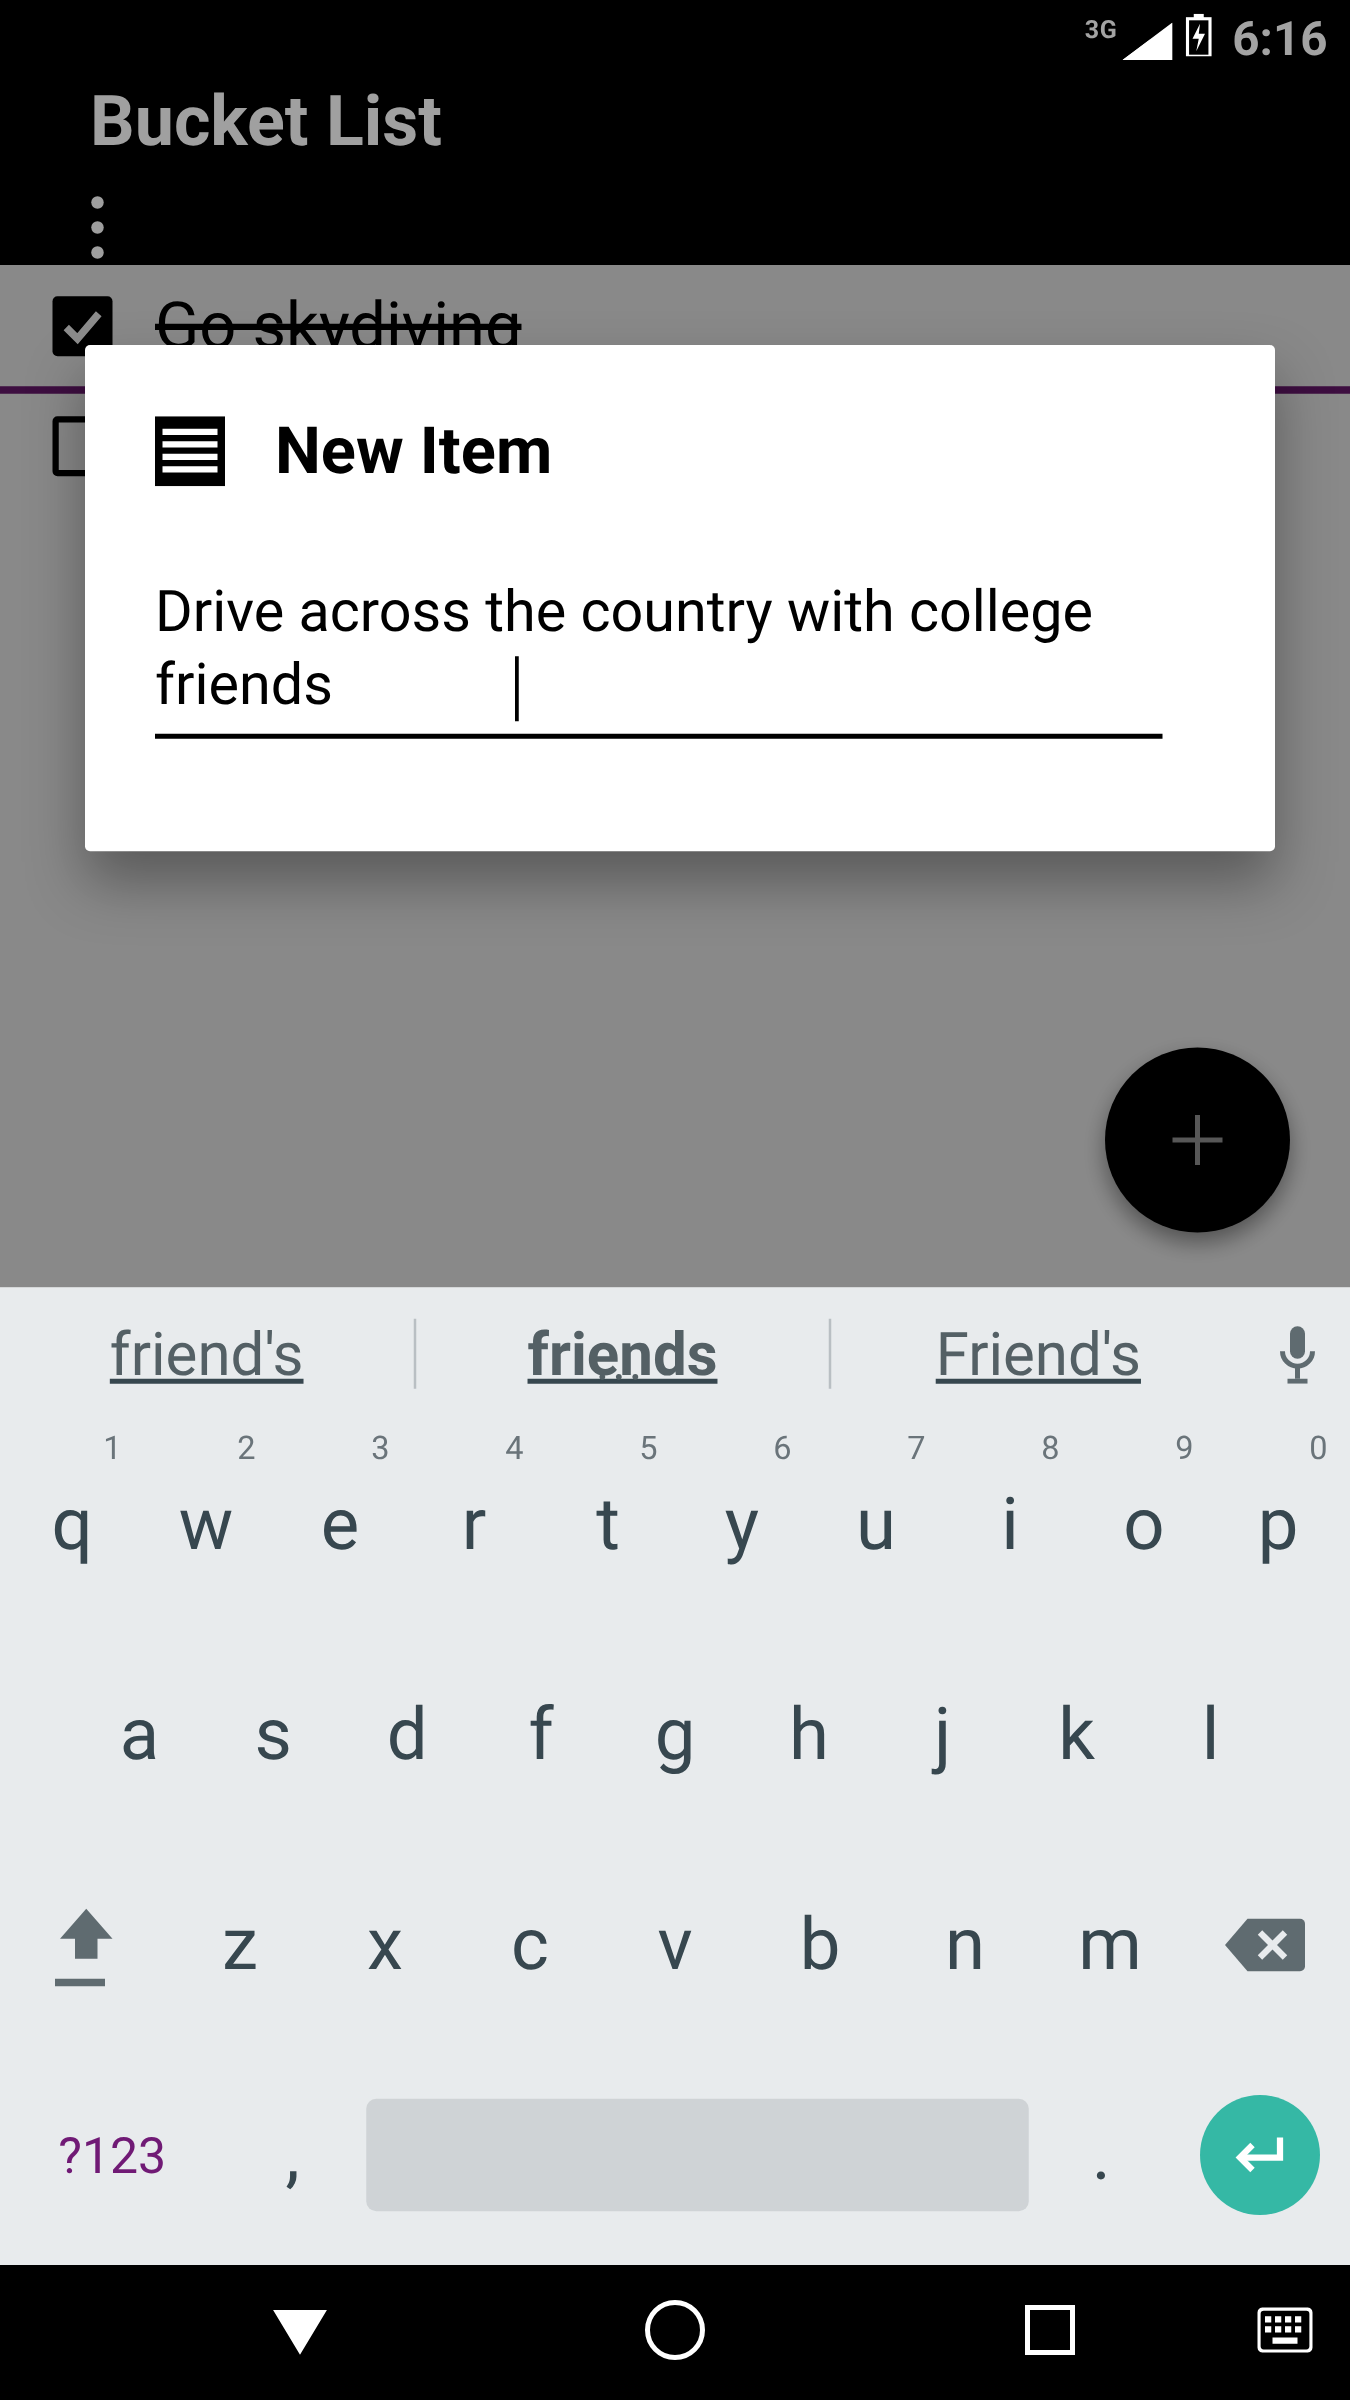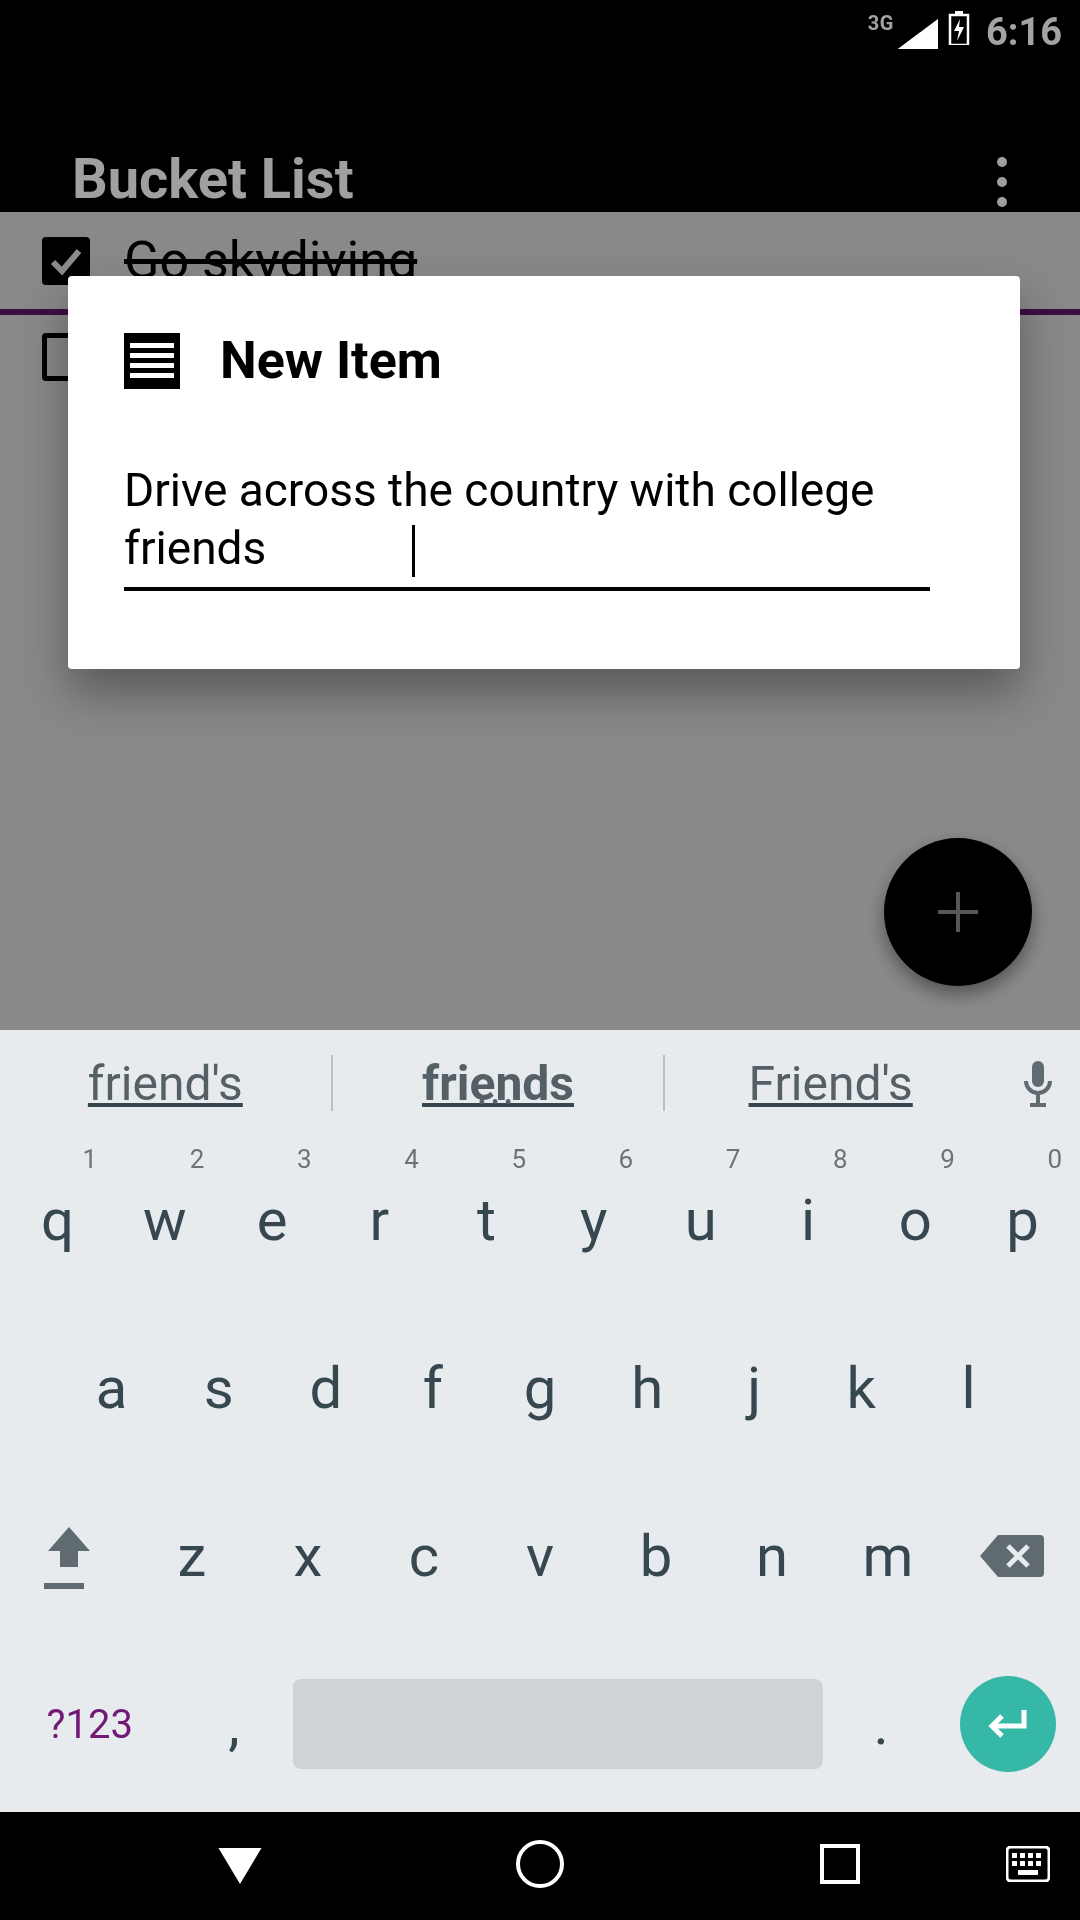--- a/index.html
+++ b/index.html
@@ -8,41 +8,41 @@
 
   
   .status-bar { position:absolute; top:0; left:0; right:0; height:64px; display:flex; align-items:center; justify-content:flex-end; padding:0 18px; color:#a3a3a3; font-size:34px; font-weight:500; gap:10px; }
   .status-bar .sig { position:relative; display:inline-block; width:40px; height:30px; }
   .status-bar .sig svg { width:40px; height:30px; }
   .status-bar .threeg { font-size:20px; font-weight:700; letter-spacing:0.5px; margin-right:-6px; margin-top:-18px; }
   .status-bar .batt svg { width:22px; height:34px; }
   .status-bar .time { font-size:38px; font-weight:700; margin-left:6px; }
 
   
-  .app-bar { position:absolute; top:64px; left:0; right:0; height:148px; display:flex; align-items:flex-end; justify-content:space-between; padding:0 72px 0 72px; }
+  .app-bar { position:absolute; top:64px; left:0; right:0; height:148px; display:flex; align-items:flex-start; justify-content:space-between; padding:0 72px 0 72px;flex-direction:column; }
   .app-bar .title { color:#a0a0a0; font-size:56px; font-weight:700; }
   .app-bar .more { color:#888; }
   .app-bar .more svg { width:12px; height:52px; fill:#9e9e9e; }
 
   
   .content { position:absolute; top:212px; left:0; right:0; bottom:0; background:#fafafa; }
   .scrim { position:absolute; top:212px; left:0; right:0; height:818px; background:rgba(0,0,0,0.45); }
 
   .list-row { display:flex; align-items:center; gap:34px; padding:18px 42px; border-bottom:6px solid #701a75; }
   .list-row .cb { width:48px; height:48px; border-radius:4px; background:#000; display:flex; align-items:center; justify-content:center; }
   .list-row .cb.unchecked { background:transparent; border:5px solid #000; }
   .list-row .cb svg { width:34px; height:34px; stroke:#fff; stroke-width:6; fill:none; }
   .list-row .item-text { font-size:52px; color:#000; text-decoration:line-through; }
 
   
   .fab { position:absolute; top:838px; right:48px; width:148px; height:148px; border-radius:50%; background:#000; display:flex; align-items:center; justify-content:center; box-shadow:0 8px 18px rgba(0,0,0,0.4); }
   .fab svg { width:52px; height:52px; stroke:#9e9e9e; stroke-width:4; }
 
   
-  .dialog { position:absolute; top:276px; left:68px; width:952px; background:#fff; border-radius:4px; box-shadow:0 24px 46px rgba(0,0,0,0.35); padding:54px 56px 16px 56px; }
+  .dialog { position:absolute; top:276px; left:68px; width:952px; background:#fff; border-radius:4px; box-shadow:0 24px 46px rgba(0,0,0,0.35); padding:54px 56px 28px 56px; }
   .dialog-head { display:flex; align-items:center; gap:40px; margin-bottom:70px; }
   .dialog-head .icon { width:56px; height:56px; }
   .dialog-head .icon svg { width:56px; height:56px; }
   .dialog-head .title { font-size:52px; font-weight:700; color:#000; }
   .dialog .field-wrap { position:relative; margin-bottom:62px; }
   .dialog .field { width:806px; font-size:46px; line-height:58px; color:#000; border:none; border-bottom:4px solid #000; padding-bottom:10px; outline:none; background:transparent; }
   .dialog .caret { position:absolute; width:3px; height:52px; background:#000; bottom:14px; left:288px; animation:blink 1s steps(1) infinite; }
   @keyframes blink { 50% { opacity:0; } }
   .dialog .actions { display:flex; justify-content:flex-end; gap:84px; padding-right:24px; }
   .dialog .actions .btn { font-size:40px; font-weight:600; letter-spacing:2px; color:#000; background:none; border:none; cursor:pointer; padding:20px 4px; }

